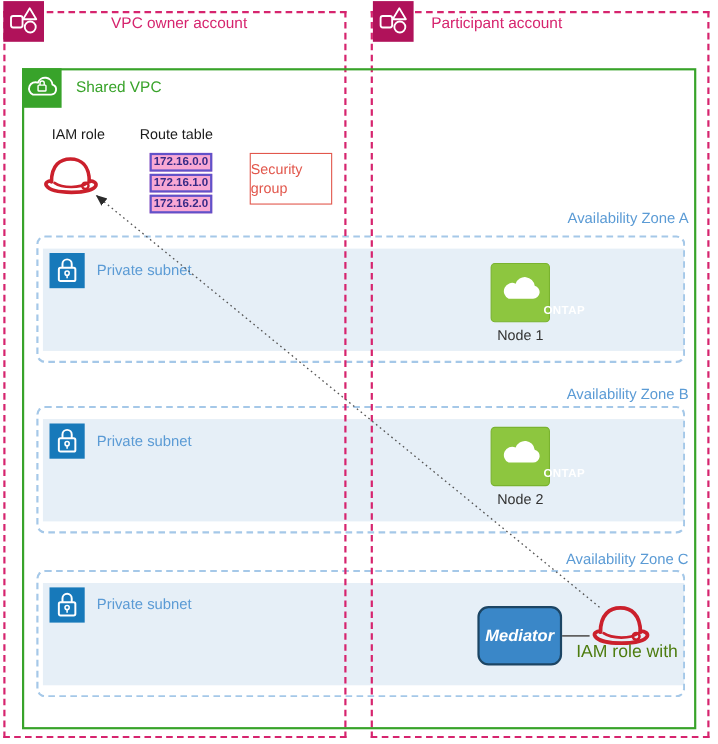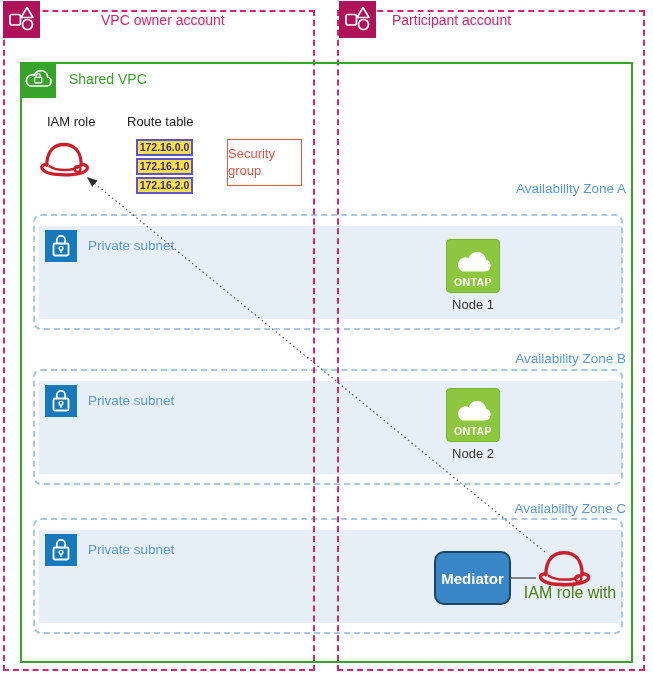--- a/index.html
+++ b/index.html
@@ -24,46 +24,46 @@
              border:2px solid #38a32a; z-index:4; box-sizing:border-box; }
   .vpc-icon { position:absolute; left:20px; top:62px; width:36px; height:36px; background:#38a32a; z-index:5; }
   .vpc-label { position:absolute; left:69px; top:71px; color:#38a32a; font-size:14px; z-index:5; white-space:nowrap; }
 
   
   .small-title { position:absolute; color:#1a1a1a; font-size:13px; z-index:5; white-space:nowrap; }
   .iam-title { left:47px; top:114px; }
   .rt-title { left:127px; top:114px; }
   .hat-top { position:absolute; left:35px; top:136px; width:58px; height:46px; z-index:5; }
   .rt-list { position:absolute; left:136px; top:139px; z-index:5; }
-  .rt-entry { width:57px; height:17px; box-sizing:border-box; border:2px solid #6152c9; background:#fde047;
+  .rt-entry { width:57px; height:17px; box-sizing:border-box; border:2px solid #6152c9; background:#f9a8d4;
               color:#372a86; font-size:10.5px; font-weight:bold; text-align:center; line-height:13px; margin-bottom:2px; }
   .sg-box { position:absolute; left:227px; top:139px; width:75px; height:47px; box-sizing:border-box;
             border:1px solid #e2574c; background:#fff; color:#e2574c; font-size:13px; z-index:5;
             display:flex; align-items:center; justify-content:center; text-align:left; line-height:1.3; }
 
   
   .az-label { position:absolute; right:27px; color:#5b9bd5; font-size:13.5px; z-index:5; white-space:nowrap; }
   .az-box { position:absolute; left:33px; width:590px; height:116px; box-sizing:border-box;
             border:2px dashed #a5c8e8; border-radius:8px; z-index:2; }
   .subnet { position:absolute; left:39px; width:583px; height:93px; background:#e6eff7; z-index:1; }
   .lock-icon { position:absolute; left:45px; width:32px; height:32px; background:#1779ba; z-index:5; }
   .subnet-label { position:absolute; left:88px; color:#5b9bd5; font-size:13.5px; z-index:5; white-space:nowrap; }
 
   
   .ontap-icon { position:absolute; left:446px; width:54px; height:54px; background:#8dc63f;
                 border:1px solid #7ab32f; border-radius:4px; box-sizing:border-box; z-index:5; }
   .ontap-word { position:absolute; bottom:4px; left:0; width:100%; text-align:center;
-                color:#fff; font-size:10.5px; font-weight:bold; letter-spacing:0.4px; }
+                color:#fff; font-size:10.5px; font-weight:bold; letter-spacing:0.4px;padding-left:40px; }
   .node-label { position:absolute; left:433px; width:80px; text-align:center; color:#333; font-size:13px; z-index:5; }
 
   
   .mediator { position:absolute; left:434px; top:551px; width:77px; height:54px; box-sizing:border-box;
               background:#3a87c8; border:2px solid #1c4564; border-radius:10px; z-index:5;
               display:flex; align-items:center; justify-content:center;
-              color:#fff; font-weight:bold; font-size:15px; }
+              color:#fff; font-weight:bold; font-size:15px;font-style:italic; }
   .hat-c { position:absolute; left:533px; top:546px; width:62px; height:44px; z-index:5; }
   .assume-label { position:absolute; left:512px; top:584px; width:116px; text-align:center;
                   color:#4d7c0f; font-size:16px; line-height:17px; z-index:5; }
 
   .overlay { position:absolute; left:0; top:0; z-index:8; pointer-events:none; }
 </style>
 </head>
 <body>
 
 <div id="canvas">
@@ -113,21 +113,21 @@
 
   <div class="small-title rt-title">Route table</div>
   <div class="rt-list">
     <div class="rt-entry">172.16.0.0</div>
     <div class="rt-entry">172.16.1.0</div>
     <div class="rt-entry">172.16.2.0</div>
   </div>
 
   <div class="sg-box">Security group</div>
 
-  <div class="az-label" style="top:181px;margin-left:28px;">Availability Zone A</div>
+  <div class="az-label" style="top:191px;margin-left:28px;">Availability Zone A</div>
   <div class="az-box" style="top:214px;"></div>
   <div class="subnet" style="top:226px;"></div>
   <div class="lock-icon" style="top:230px;">
     <svg width="32" height="32" viewBox="0 0 32 32">
       <rect x="8.5" y="13.5" width="15" height="12" rx="1.5" stroke="#fff" stroke-width="1.8" fill="none"></rect>
       <path d="M11.8,13.5 V10 a4.2,4.2 0 0 1 8.4,0 v3.5" stroke="#fff" stroke-width="1.8" fill="none"></path>
       <circle cx="16" cy="18.3" r="1.9" stroke="#fff" stroke-width="1.4" fill="none"></circle>
       <path d="M16,20.2 v2.8" stroke="#fff" stroke-width="1.4"></path>
     </svg>
   </div>

